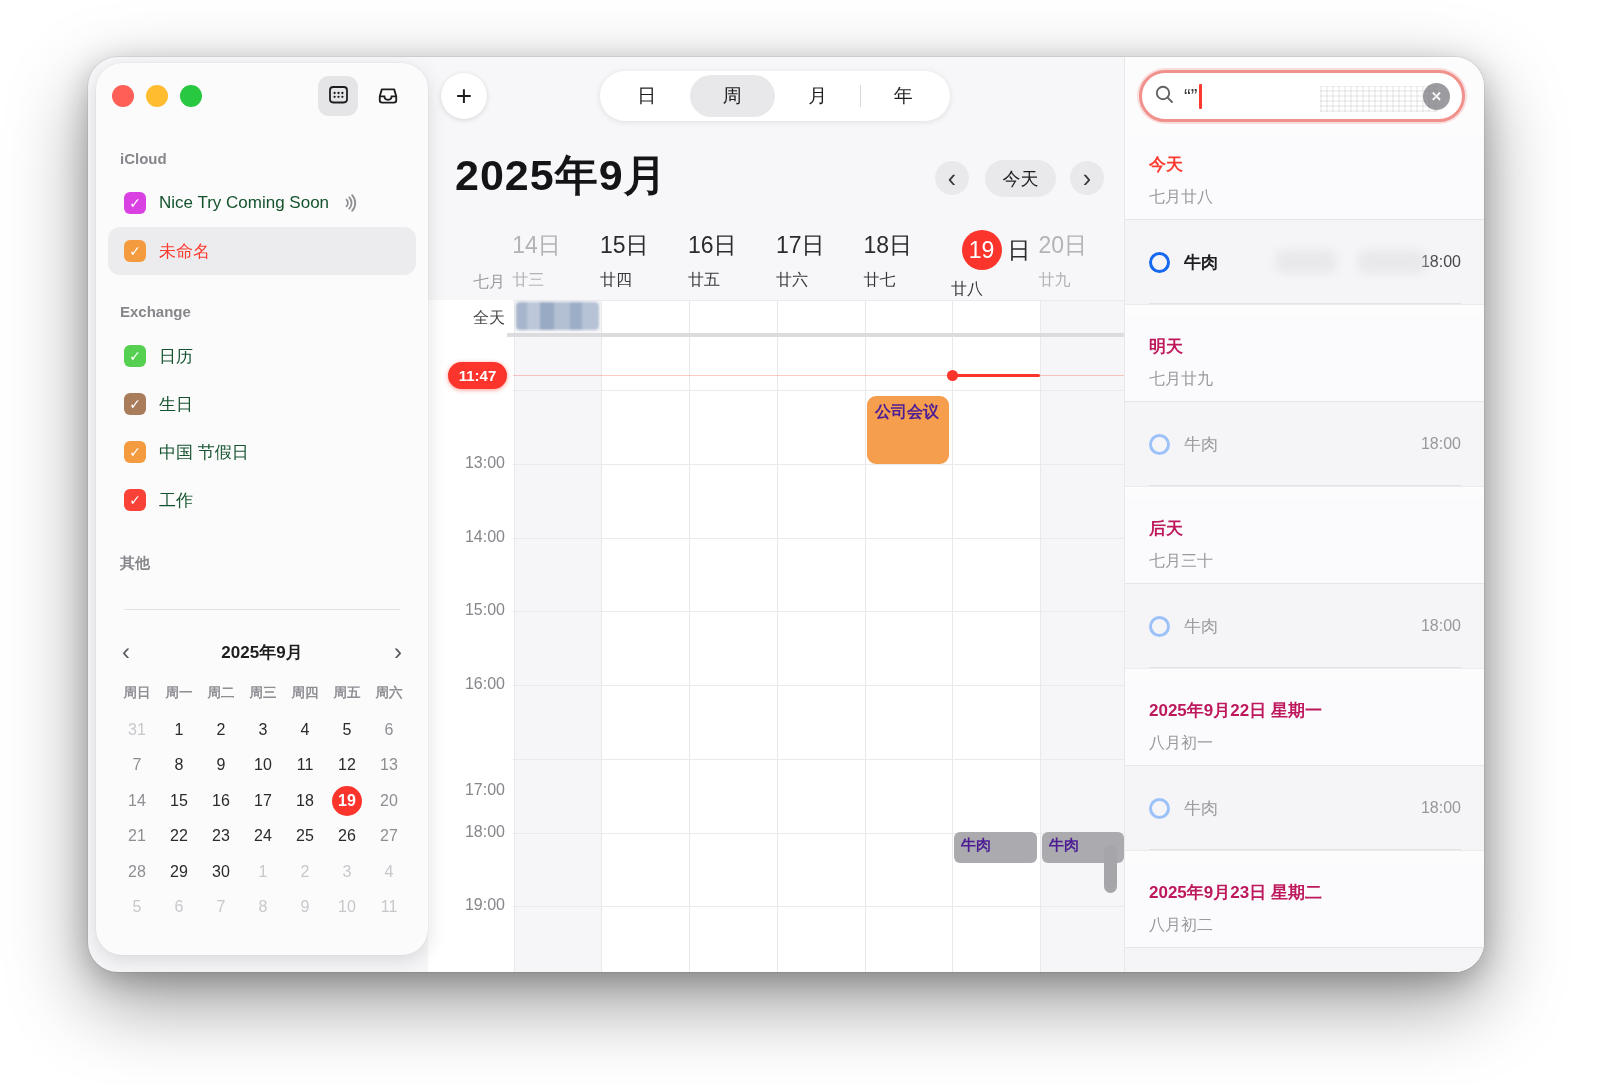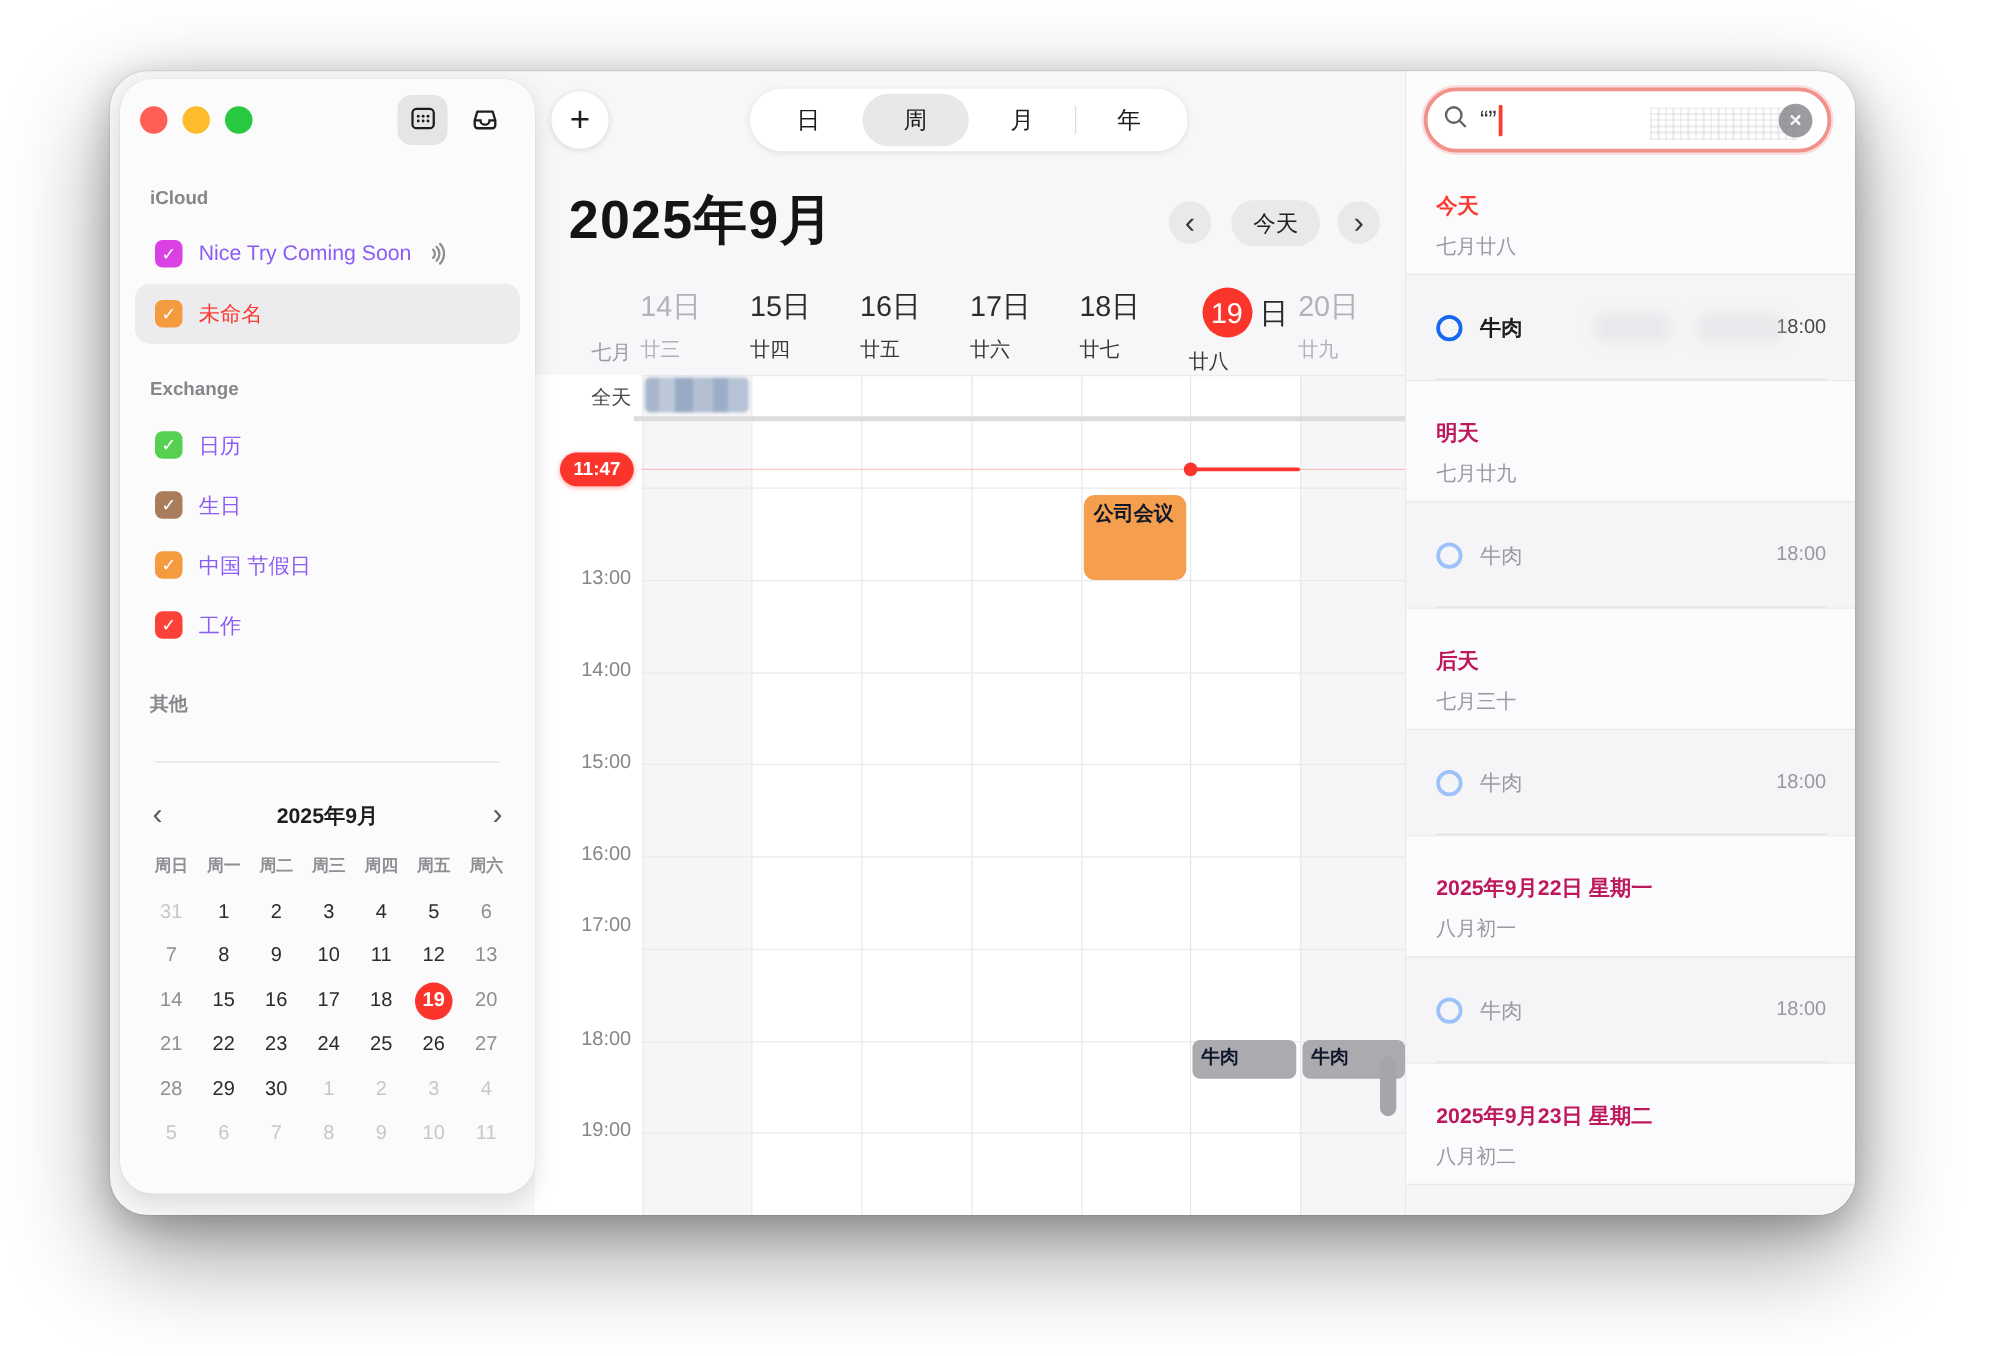--- a/index.html
+++ b/index.html
@@ -49,39 +49,39 @@
     background:linear-gradient(90deg,#9FB0C8 0 11px,#B6C2D6 11px 24px,#8FA3BF 24px 38px,#ACBACF 38px 54px,#93A7C2 54px 66px,#B0BDD2 66px 83px);
     filter:blur(1.2px); }
 
   .nowline-faint { position:absolute; left:425px; width:614px; top:318px; height:1px; background:rgba(251,59,48,.28); }
   .nowline-solid { position:absolute; left:864px; width:88px; top:317px; height:3px; background:#FB352C; border-radius:2px; }
   .now-dot { position:absolute; left:859px; top:313px; width:11px; height:11px; border-radius:50%; background:#FB352C; }
   .now-pill { position:absolute; left:360px; top:305px; width:59px; height:27px; border-radius:14px; background:#FB352C;
     color:#fff; font-size:15px; font-weight:700; display:flex; align-items:center; justify-content:center;
     box-shadow:0 1px 4px rgba(251,53,44,.5); }
 
-  .ev { position:absolute; color:#0f172a; font-weight:700; overflow:hidden; }
+  .ev { position:absolute; color:#4c1d95; font-weight:700; overflow:hidden; }
   .ev-big { border-radius:9px; font-size:16px; padding:5px 8px; line-height:1.35; }
   .ev-small { border-radius:6px; font-size:15px; padding:4px 7px; }
   .scroll-thumb { position:absolute; left:1016px; top:788px; width:13px; height:48px; border-radius:7px; background:#A6A6AA; }
 
   
   .sidebar { position:absolute; left:8px; top:6px; width:332px; height:892px; border-radius:26px; background:#FBFBFC;
     box-shadow:0 6px 20px rgba(0,0,0,.12), 0 0 0 .5px rgba(0,0,0,.05); z-index:3; overflow:hidden; }
   .sb-topbar { position:relative; height:66px; }
   .tl { position:absolute; top:22px; width:22px; height:22px; border-radius:50%; border:none; cursor:pointer; }
   .chip-btn { position:absolute; top:13px; width:40px; height:40px; border-radius:11px; border:none; background:transparent;
     display:flex; align-items:center; justify-content:center; cursor:pointer; }
   .chip-btn.sel { background:#E5E5E7; }
   .sb-label { margin:0 0 0 24px; font-size:15px; font-weight:700; color:#86868B; }
   .sb-row { position:relative; height:48px; margin:0 12px; border-radius:12px; display:flex; align-items:center; padding:0 16px; cursor:pointer; }
   .sb-row.selected { background:#ECECEE; }
   .cb { width:22px; height:22px; border-radius:6px; color:#fff; font-size:14px; font-weight:700;
     display:flex; align-items:center; justify-content:center; flex:none; }
-  .sb-name { font-size:17px; color:#8b5cf6; margin-left:13px; white-space:nowrap; }
+  .sb-name { font-size:17px; color:#14532d; margin-left:13px; white-space:nowrap; }
   .sb-divider { height:1px; background:#E3E3E5; margin:36px 28px 0 28px; }
 
   .mc-header { display:flex; align-items:center; margin-top:24px; height:36px; padding:0 26px; }
   .mc-title { flex:1; text-align:center; font-size:17px; font-weight:700; color:#1d1d1f; }
   .mc-chev { border:none; background:none; font-size:24px; color:#59595e; cursor:pointer; line-height:20px; }
   .mc-weekdays, .mc-grid { margin-left:20px; width:294px; }
   .mc-weekdays { display:grid; grid-template-columns:repeat(7,42px); margin-top:14px; }
   .mc-wd { text-align:center; font-size:13.5px; font-weight:700; color:#8E8E93; }
   .mc-grid { display:grid; grid-template-columns:repeat(7,42px); grid-auto-rows:35.5px; margin-top:10px; }
   .mc-d { display:flex; align-items:center; justify-content:center; font-size:16px; color:#2b2b2e; cursor:pointer;text-align:center; }
@@ -189,21 +189,21 @@
           <div class="hline" style="top: 333px;"></div>
           <div class="hline" style="top: 407px;"></div>
           <div class="t-label" style="top: 397px;">13:00</div>
           <div class="hline" style="top: 480.7px;"></div>
           <div class="t-label" style="top: 470.7px;">14:00</div>
           <div class="hline" style="top: 554.4px;"></div>
           <div class="t-label" style="top: 544.4px;">15:00</div>
           <div class="hline" style="top: 628.1px;"></div>
           <div class="t-label" style="top: 618.1px;">16:00</div>
           <div class="hline" style="top: 701.8px;"></div>
-          <div class="t-label" style="top: 675px;">17:00</div>
+          <div class="t-label" style="top: 724px;">17:00</div>
           <div class="hline" style="top: 775.5px;"></div>
           <div class="t-label" style="top: 765.5px;">18:00</div>
           <div class="hline" style="top: 849.2px;"></div>
           <div class="t-label" style="top: 839.2px;">19:00</div>
         </div>
 
       <div class="allday-label t-label">全天</div>
       <div class="redact-allday"></div>
       <div class="adsep"></div>
 

